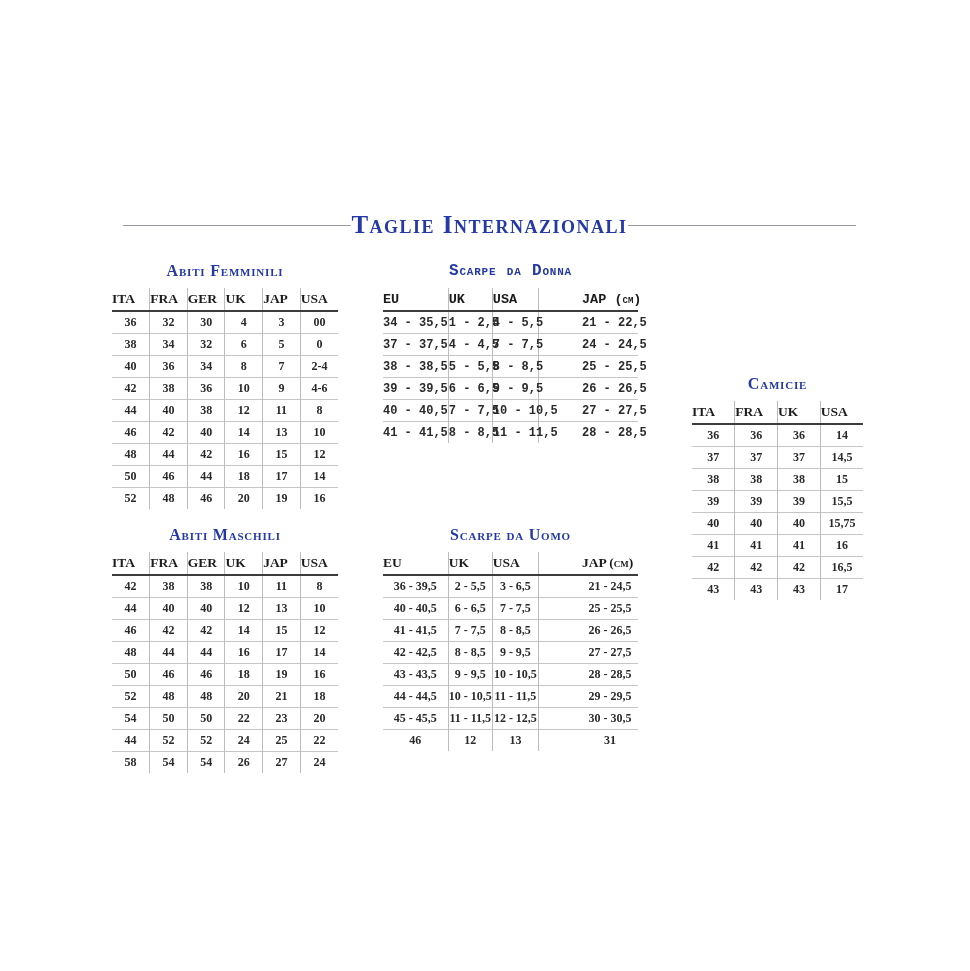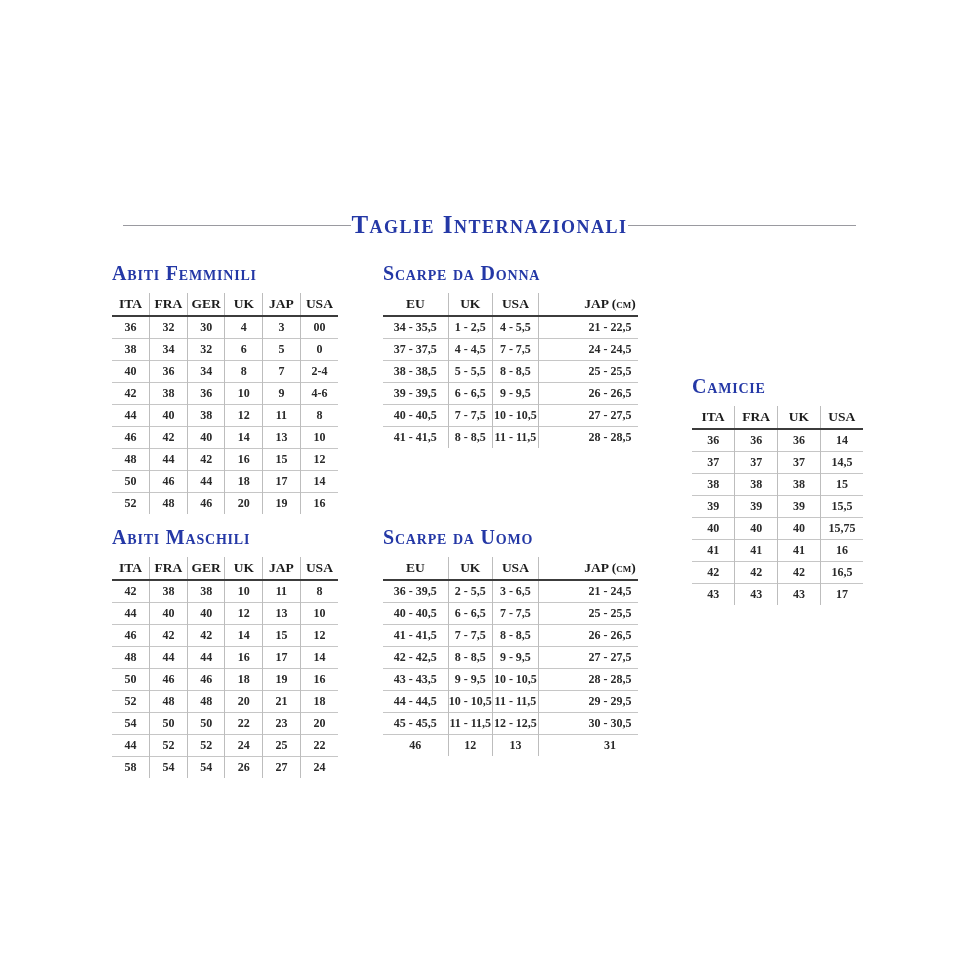--- a/index.html
+++ b/index.html
@@ -36,48 +36,48 @@
     font-variant: small-caps;
     font-weight: 700;
     font-size: 25px;
     letter-spacing: 1.5px;
     color: var(--accent-blue, #2438a6);
   }
 
   
   .size-section { position: absolute; }
   .pos-abiti-femminili { left: 112px; top: 262px; width: 226px; }
-  .pos-scarpe-donna    { left: 383px; top: 262px; width: 255px; }
+  .pos-scarpe-donna    { left: 383px; top: 262px; width: 255px; font-family: Liberation Mono, monospace; }
   .pos-camicie         { left: 692px; top: 375px; width: 171px; }
   .pos-abiti-maschili  { left: 112px; top: 526px; width: 226px; }
   .pos-scarpe-uomo     { left: 383px; top: 526px; width: 255px; }
 
   .section-title {
     margin: 0 0 8px 0;
-    text-align: left;
+    text-align: center;
     font-variant: small-caps;
     font-weight: 700;
-    font-size: 20px;
+    font-size: 16px;
     letter-spacing: 0.8px;
     color: var(--accent-blue, #2438a6);
   }
 
   
   table {
     width: 100%;
     border-collapse: collapse;
     table-layout: fixed;
   }
   th {
     height: 22px;
     padding: 0;
     font-size: 13.5px;
     font-weight: 700;
     font-variant: small-caps;
-    text-align: center;
+    text-align: left;
     color: var(--text-dark, #1c1c1c);
     border-bottom: 2px solid var(--header-line, #3c3c3c);
     white-space: nowrap;
     margin-left: 36px;
   }
   td {
     height: 21px;
     padding: 0;
     font-size: 12px;
     font-weight: 700;

